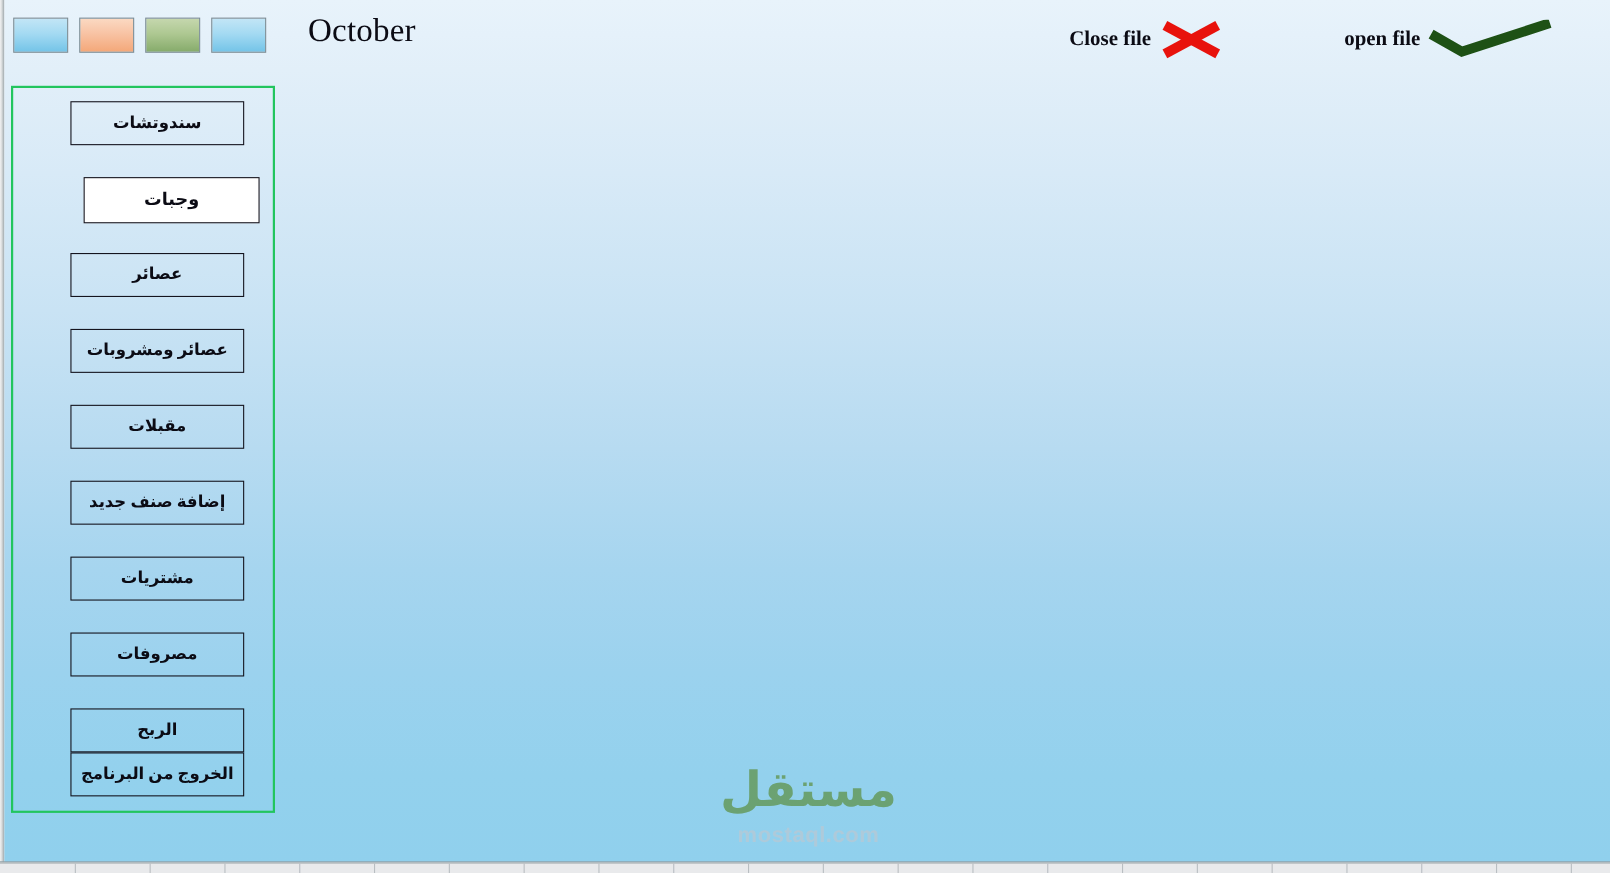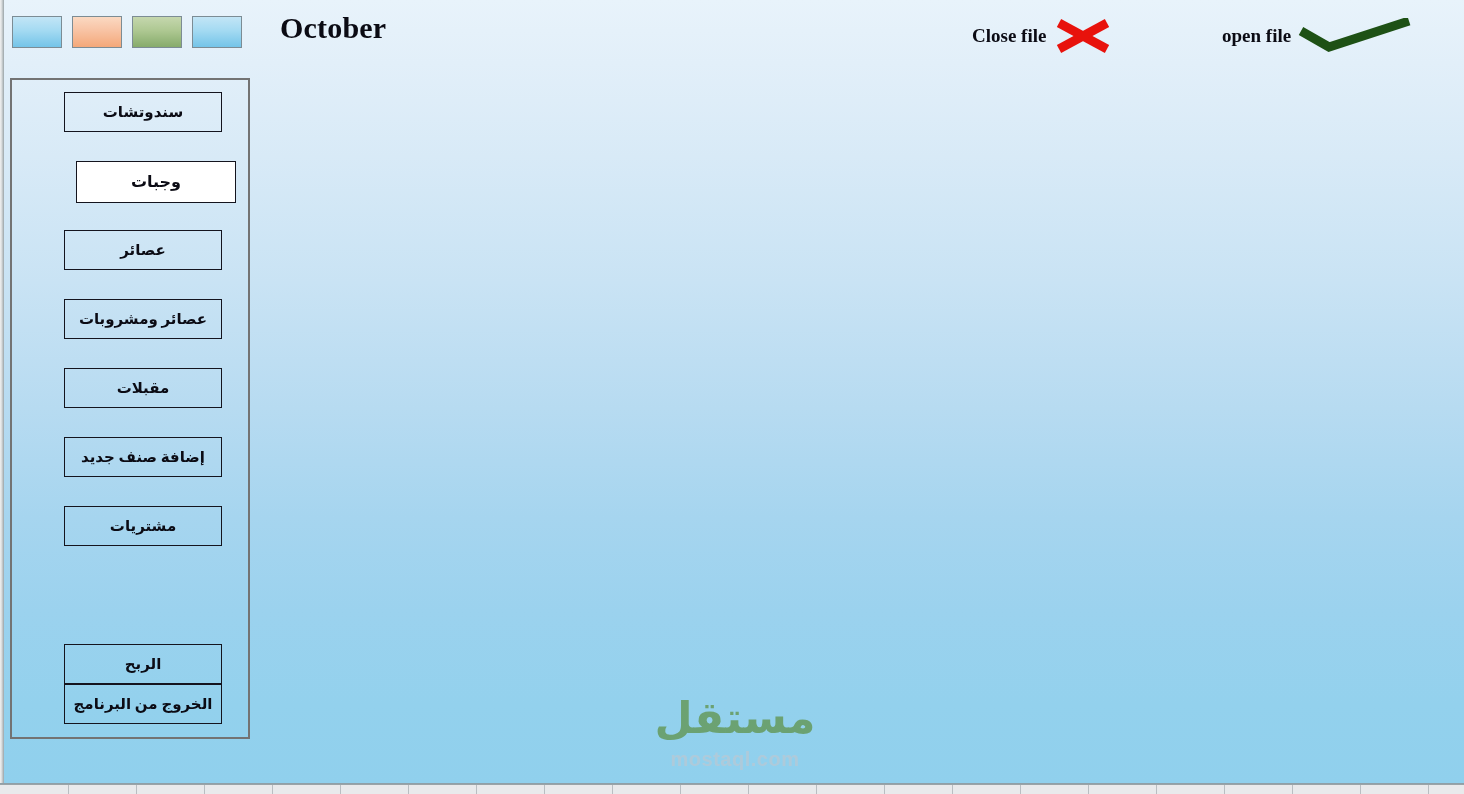--- a/index.html
+++ b/index.html
@@ -88,21 +88,21 @@
   .sw2 { left: 72px;  background: linear-gradient(to bottom, #fbd9c2 0%, #f8c3a4 45%, #f4a879 100%); }
   .sw3 { left: 132px; background: linear-gradient(to bottom, #c5d7ae 0%, #aec892 45%, #86ab6b 100%); }
   .sw4 { left: 192px; background: linear-gradient(to bottom, #c2e5f6 0%, #a4daf2 45%, #74c4e8 100%); }
 
   
   .month-title {
     position: absolute;
     left: 280px;
     top: 11px;
     font-family: "Liberation Serif", "DejaVu Serif", serif;
-    font-weight: bold;
+    font-weight: normal;
     font-size: 30px;
     color: #0b0b14;
     letter-spacing: 0.2px;
     white-space: nowrap;
   }
 
   
   .action {
     position: absolute;
     top: 18px;
@@ -123,21 +123,21 @@
   .icon-x { width: 62px; height: 36px; display: block; }
   .icon-check { width: 118px; height: 36px; display: block; }
 
   
   .sidebar {
     position: absolute;
     left: 10px;
     top: 78px;
     width: 240px;
     height: 661px;
-    border: 2px solid #737373;
+    border: 2px solid #22c55e;
     box-sizing: border-box;
     background: transparent;
   }
 
   .menu-btn {
     position: absolute;
     left: 52px;
     width: 158px;
     height: 40px;
     border: 1px solid #14141e;
@@ -225,20 +225,21 @@
   </div>
 
   <div class="sidebar">
     <button class="menu-btn" style="top:12px">سندوتشات</button>
     <button class="menu-btn selected" style="top:81px">وجبات</button>
     <button class="menu-btn" style="top:150px">عصائر</button>
     <button class="menu-btn" style="top:219px">عصائر ومشروبات</button>
     <button class="menu-btn" style="top:288px">مقبلات</button>
     <button class="menu-btn" style="top:357px">إضافة صنف جديد</button>
     <button class="menu-btn" style="top:426px">مشتريات</button>
+    <button class="menu-btn" style="top:495px">مصروفات</button>
     <button class="menu-btn" style="top:564px">الربح</button>
     <button class="menu-btn" style="top:604px">الخروج من البرنامج</button>
   </div>
 
   <div class="watermark">
     <div class="wm-ar">مستقل</div>
     <div class="wm-en">mostaql.com</div>
   </div>
 
   <div class="sheet-strip" id="sheetStrip">

